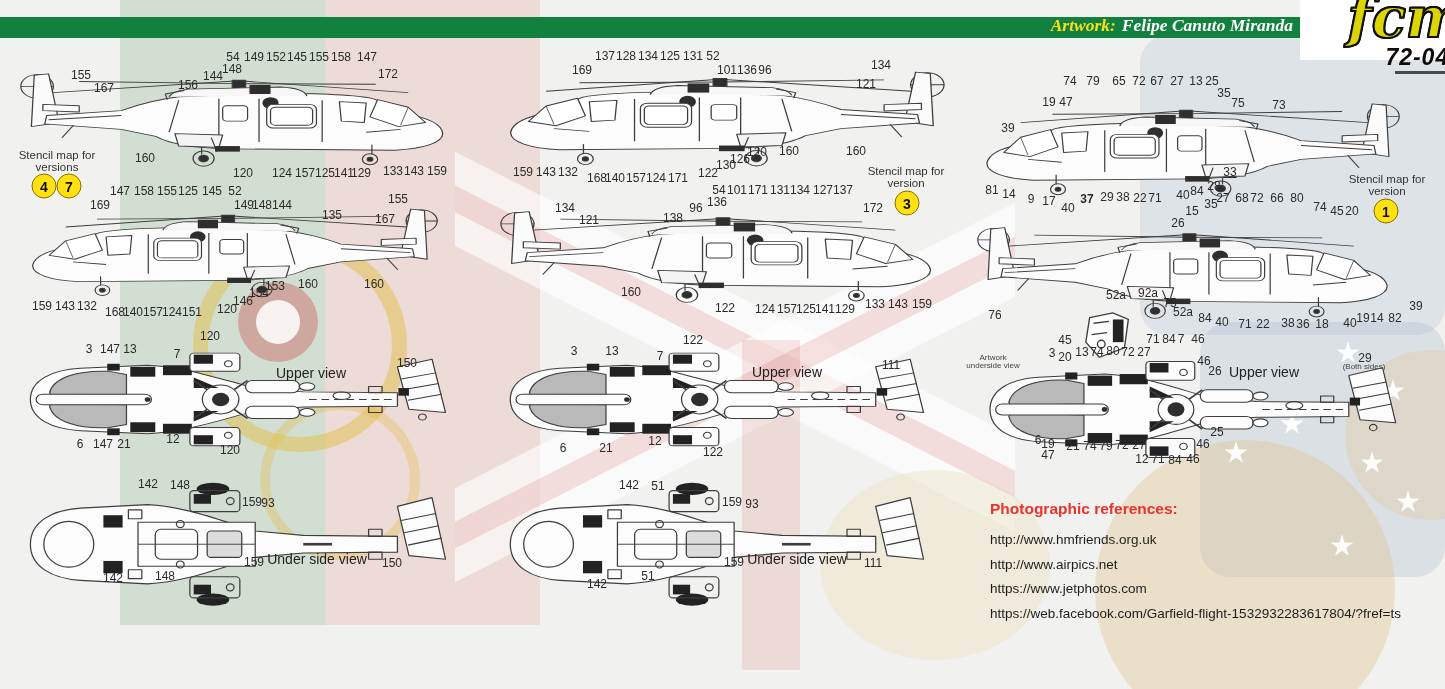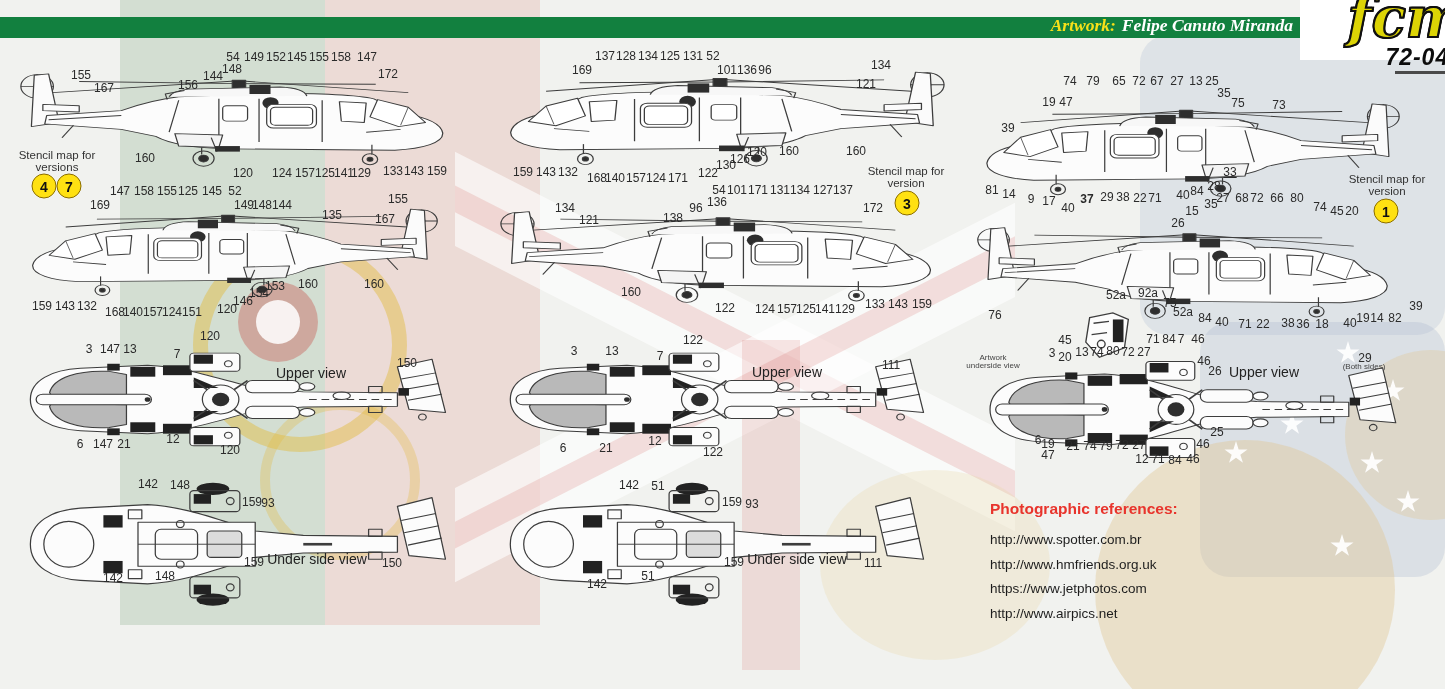--- a/index.html
+++ b/index.html
@@ -537,21 +537,21 @@
   </div>
   <div class="logo">
     <div class="fcm">fcm</div>
     <div class="code">72-048</div>
     <div class="logosub"></div>
   </div>
 
   <div class="refs">
     <div class="refs-title">Photographic references:</div>
     <div class="refs-list">
-        <div class="ref-line">http://www.spotter.com.br</div>
         <div class="ref-line">http://www.hmfriends.org.uk</div>
+        <div class="ref-line">http://www.airpics.net</div>
         <div class="ref-line">https://www.jetphotos.com</div>
-        <div class="ref-line">http://www.airpics.net</div>
+        <div class="ref-line">https://web.facebook.com/Garfield-flight-1532932283617804/?fref=ts</div>
       </div>
   </div>
 
 
 </div>
 
 </body></html>

